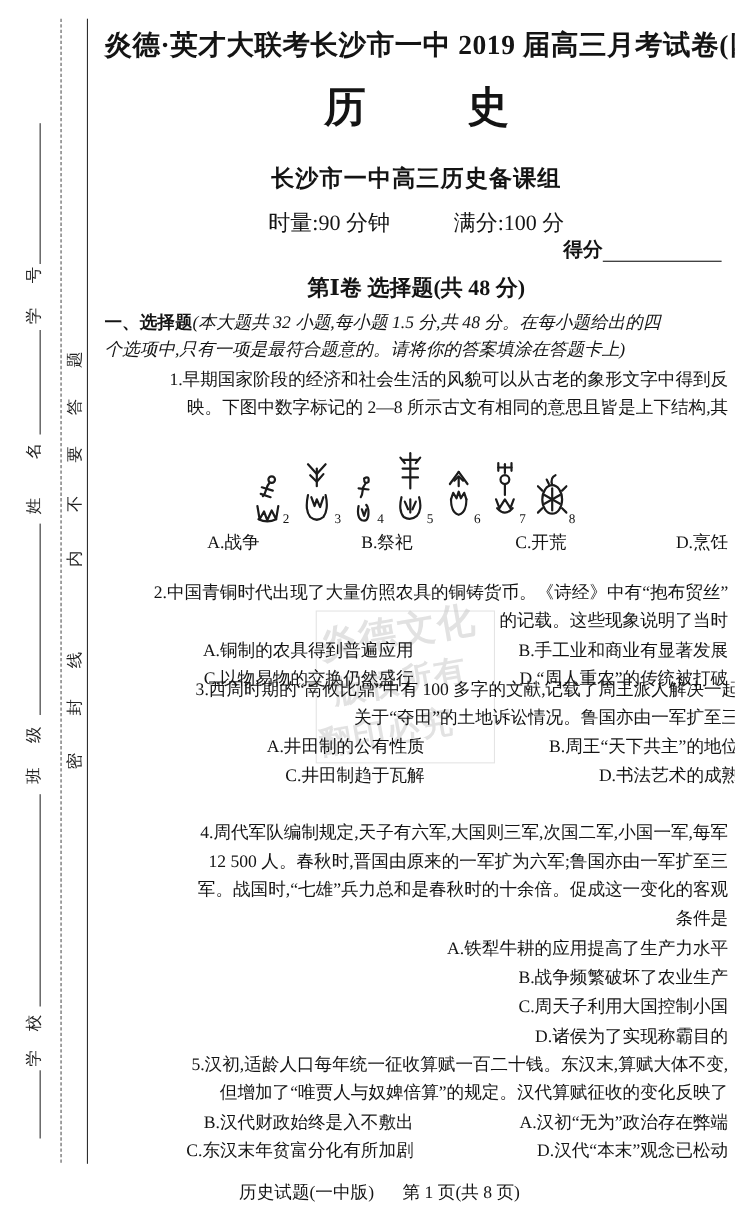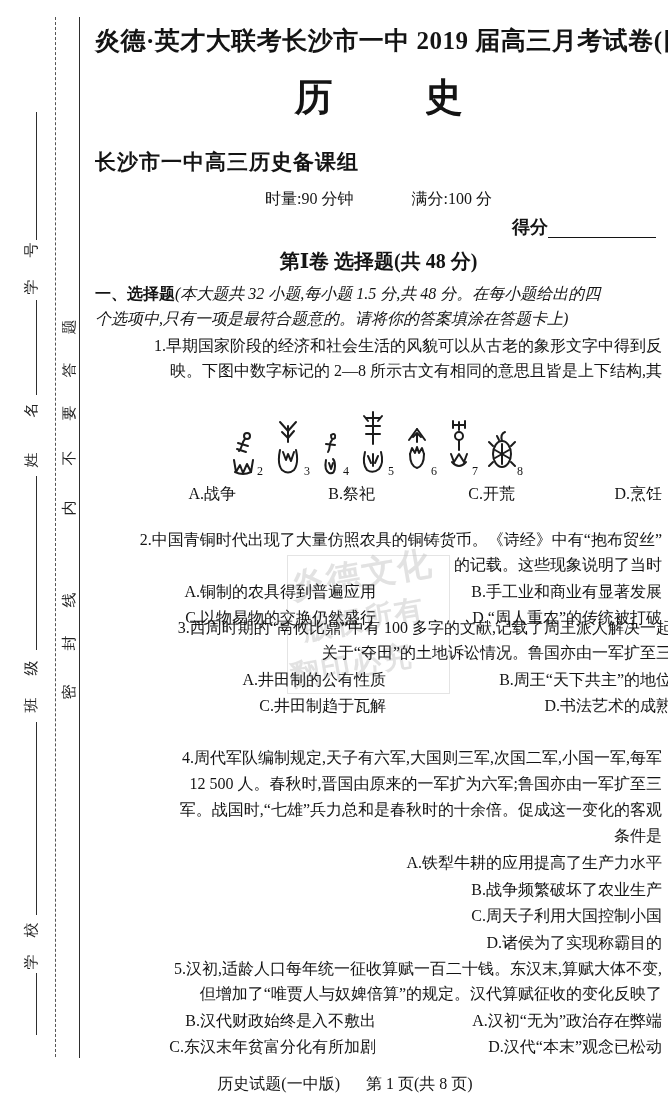--- a/index.html
+++ b/index.html
@@ -18,22 +18,22 @@
   
   .watermark{position:absolute;left:287px;top:555px;width:161px;height:137px;border:1px solid #e4e4e4;z-index:0;}
   .watermark span{position:absolute;font-weight:bold;color:#c6c6c6;opacity:.5;transform:rotate(-10deg);white-space:nowrap;letter-spacing:2px;}
   .wm1{top:-4px;left:2px;font-size:34px;}
   .wm2{top:44px;left:14px;font-size:29px;}
   .wm3{top:90px;left:2px;font-size:29px;}
   
   .main{position:absolute;left:95px;top:0;width:567px;z-index:1;}
   .exam-title{position:absolute;top:24px;width:100%;text-align:center;font-size:25px;font-weight:bold;letter-spacing:.5px;white-space:nowrap;}
   .subject{position:absolute;top:72px;width:100%;display:flex;justify-content:center;gap:92px;font-size:38px;font-weight:bold;}
-  .group-title{position:absolute;top:148px;width:100%;text-align:left;font-size:21px;font-weight:bold;letter-spacing:1px;}
-  .meta{position:absolute;top:189px;width:100%;display:flex;justify-content:center;gap:58px;font-size:16px;}
+  .group-title{position:absolute;top:148px;width:100%;text-align:center;font-size:21px;font-weight:bold;letter-spacing:1px;}
+  .meta{position:absolute;top:189px;width:100%;display:flex;justify-content:center;gap:58px;font-size:20px;}
   .score-row{position:absolute;top:216px;left:417px;display:flex;align-items:flex-end;}
   .score-label{font-size:18px;font-weight:bold;line-height:22px;}
   .score-line{width:108px;border-bottom:1.5px solid #141414;height:20px;}
   .part-title{position:absolute;top:248px;width:100%;text-align:center;font-size:20px;font-weight:bold;}
   .intro{position:absolute;top:281px;width:100%;font-size:16px;line-height:25px;}
   .intro .bold{font-weight:bold;}
   .kai{font-style:italic;}
   
   .question{position:absolute;left:0;width:549px;padding-left:18px;font-size:16px;line-height:25px;text-align:right;}
   .q1{top:333px;} .q2{top:527px;} .q3{top:615px;margin-left:10px;} .q4{top:745px;line-height:26px;} .q5{top:956px;}

